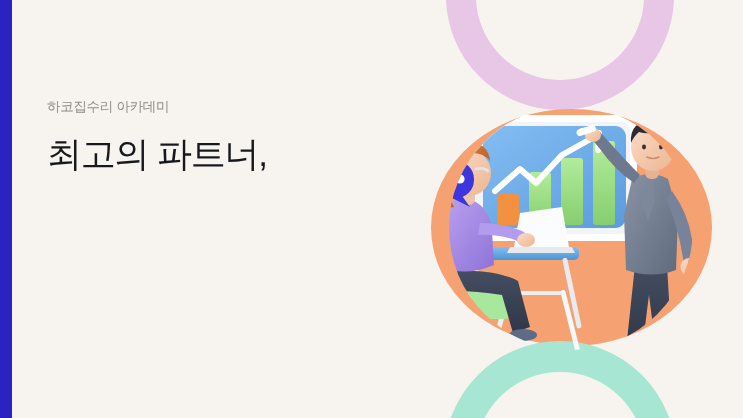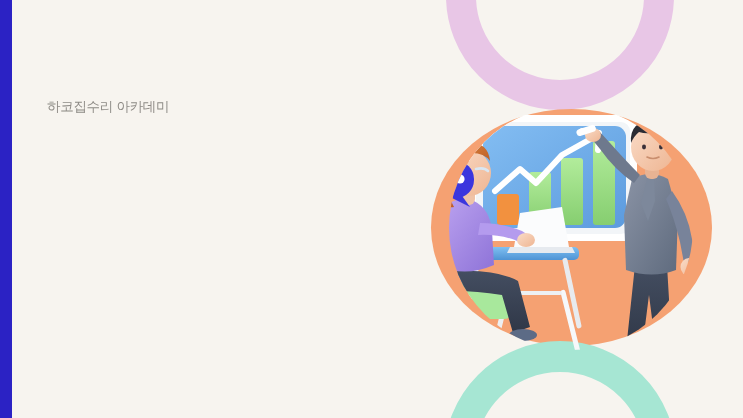--- a/index.html
+++ b/index.html
@@ -119,20 +119,21 @@
   <div class="accent-bar"></div>
 
   <div class="deco-layer">
     <div class="ring-purple"></div>
     <div class="circle-orange"></div>
     <div class="ring-mint"></div>
   </div>
 
   <div class="text-block">
     <p class="eyebrow">하코집수리 아카데미</p>
+    <h1 class="headline-1">최고의 파트너,</h1>
   </div>
 
   <div class="illustration">
     <svg width="320" height="270" viewBox="0 0 320 270" xmlns="http://www.w3.org/2000/svg">
       <defs>
         <clipPath id="circ-clip">
           <circle cx="161" cy="133" r="122"></circle>
         </clipPath>
         <linearGradient id="g-jacket" x1="0" y1="0" x2="1" y2="1">
           <stop offset="0%" stop-color="#8A93A5"></stop>

